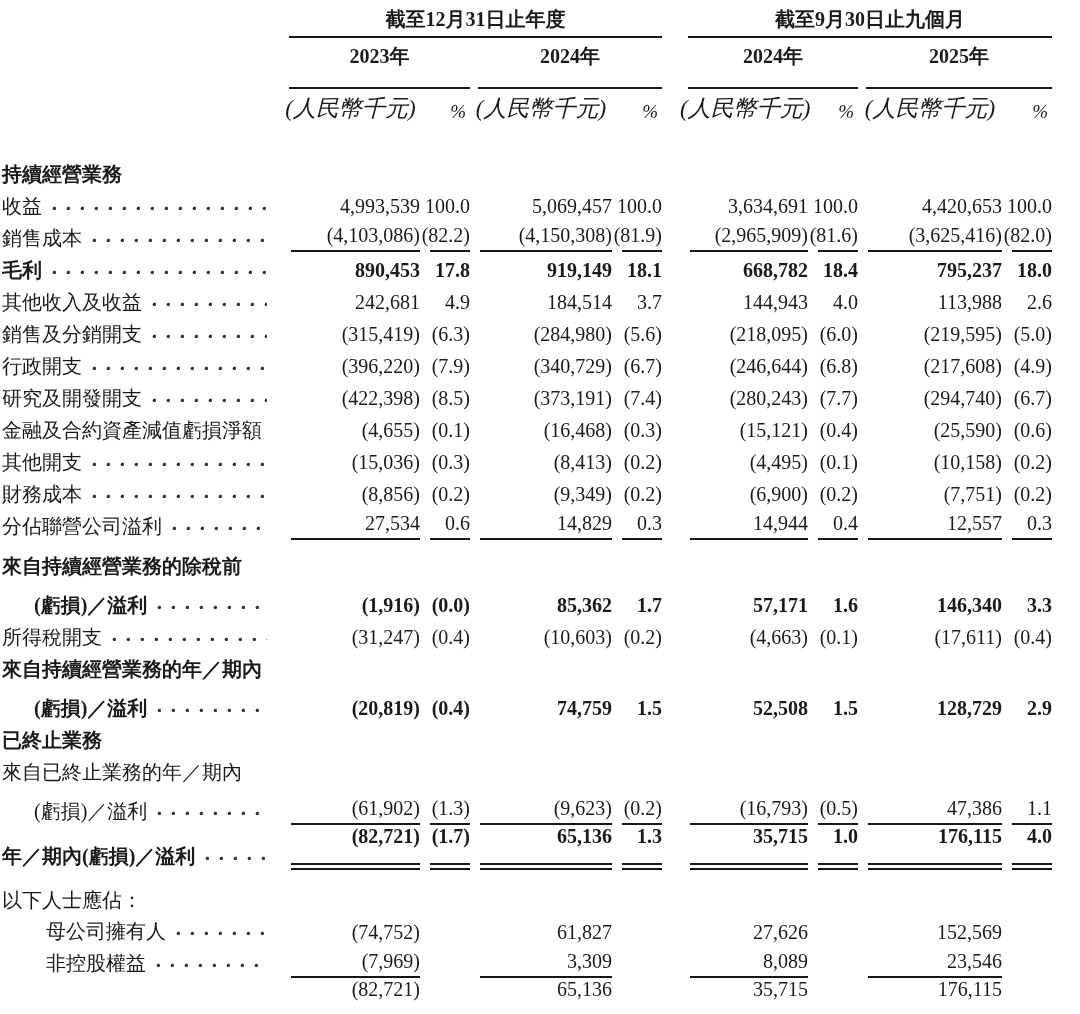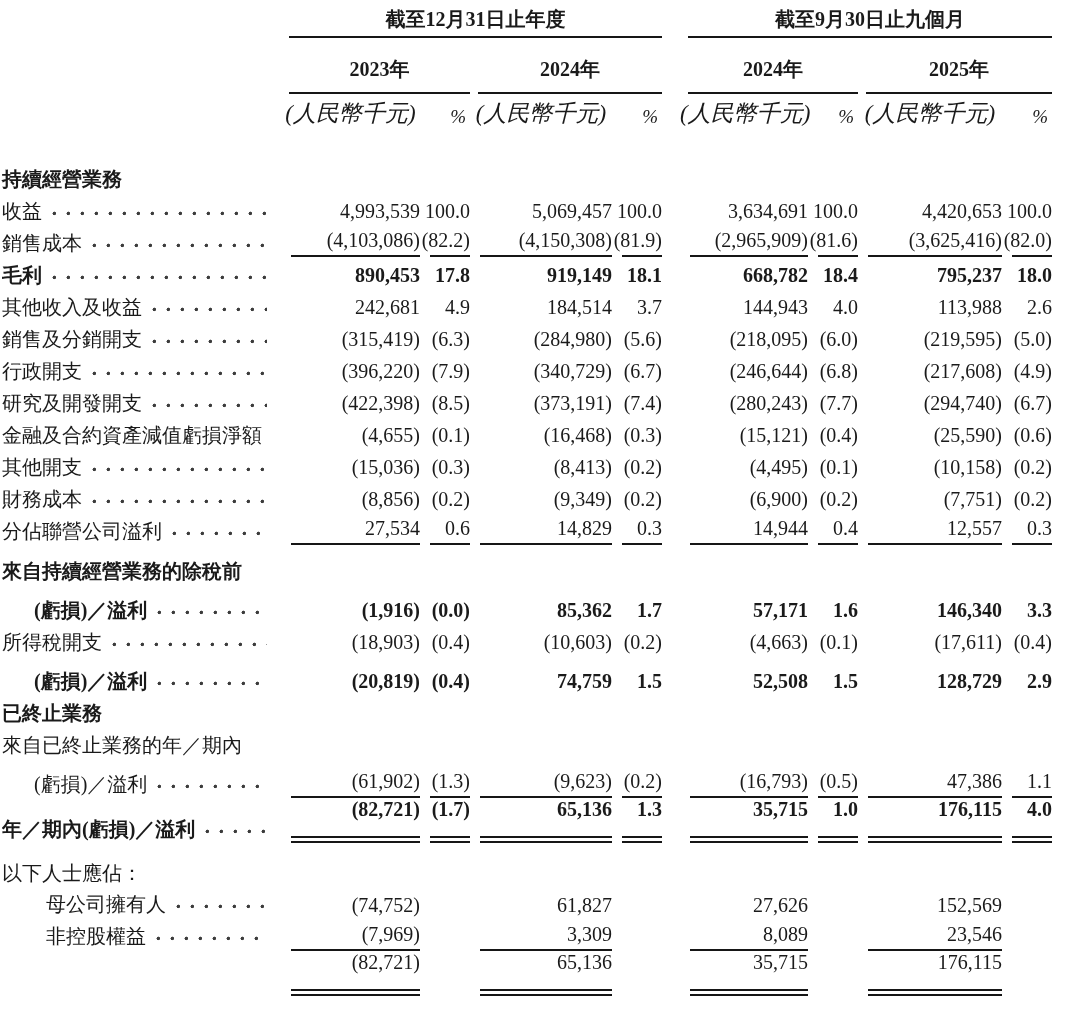--- a/index.html
+++ b/index.html
@@ -23,21 +23,21 @@
 
   
   .gtitle {
     font-weight: bold; text-align: center;
     padding-bottom: 5px; margin-left: 8px;
     border-bottom: 2.5px solid #161616;
     white-space: nowrap;
   }
   .ytitle {
     font-weight: bold; text-align: center;
-    padding-bottom: 11px; margin-left: 8px; margin-top: 20px;
+    padding-bottom: 19px; margin-left: 8px; margin-top: 7px;
     border-bottom: 2.5px solid #161616;
     white-space: nowrap;
   }
   .cur { font-style: italic; text-align: center; white-space: nowrap; font-size: 23px; padding-top: 7px; }
   .pct { font-style: italic; text-align: right; padding-right: 4px; font-size: 19px; }
   .unaud { transform: translateX(26px); padding-top: 2px; }
   tr.hrowD td { padding-bottom: 6px; }
 
   
   tbody tr { height: 32px; }
@@ -541,21 +541,21 @@
           </td>
         </tr>
         <tr>
           <td class="">
             <div class="lblwrap">
               <span class="txt">所得稅開支</span>
               <span class="dots"></span>
             </div>
           </td>
           <td>
-            <div class="v">(18,903)</div>
+            <div class="v">(31,247)</div>
           </td>
           <td>
             <div class="v">(0.4)</div>
           </td>
           <td>
             <div class="v">(10,603)</div>
           </td>
           <td>
             <div class="v">(0.2)</div>
           </td>
@@ -565,20 +565,23 @@
           </td>
           <td>
             <div class="v">(0.1)</div>
           </td>
           <td>
             <div class="v">(17,611)</div>
           </td>
           <td>
             <div class="v">(0.4)</div>
           </td>
+        </tr>
+        <tr>
+          <td colspan="10" class="lblonly b">來自持續經營業務的年／期內</td>
         </tr>
         <tr style="height: 39px;">
           <td class="b ind1">
             <div class="lblwrap">
               <span class="txt">(虧損)／溢利</span>
               <span class="dots"></span>
             </div>
           </td>
           <td>
             <div class="v b">(20,819)</div>

